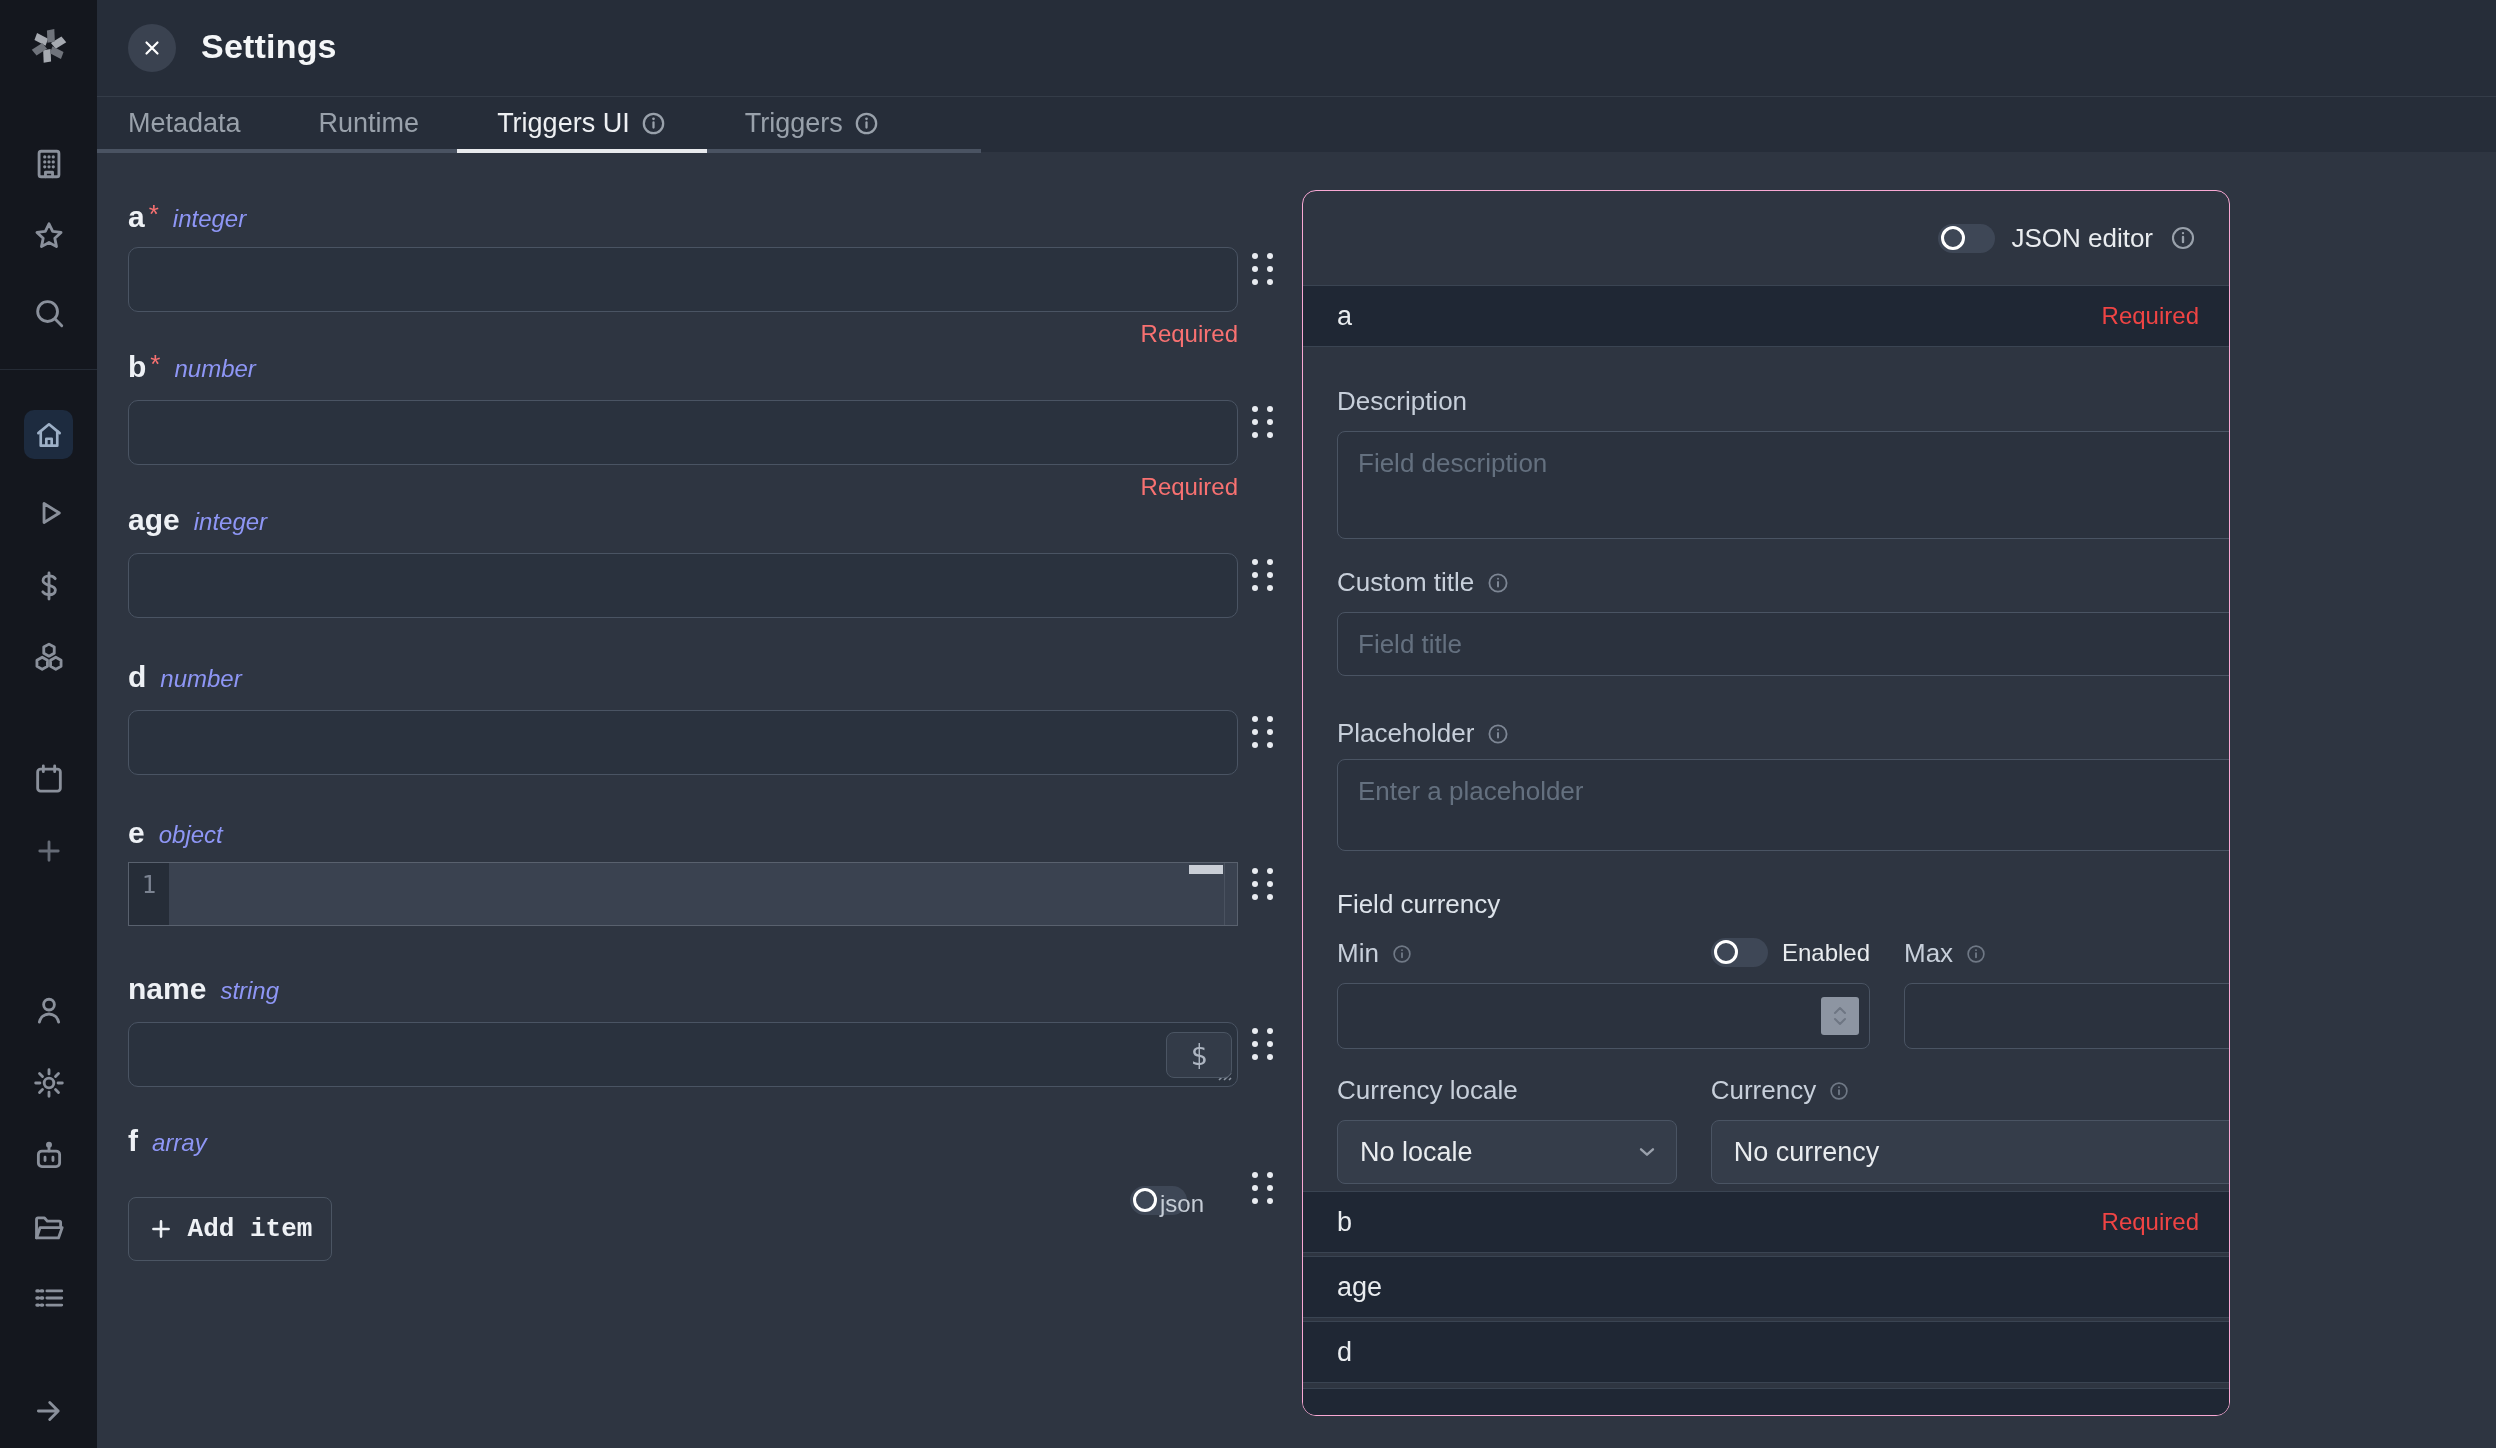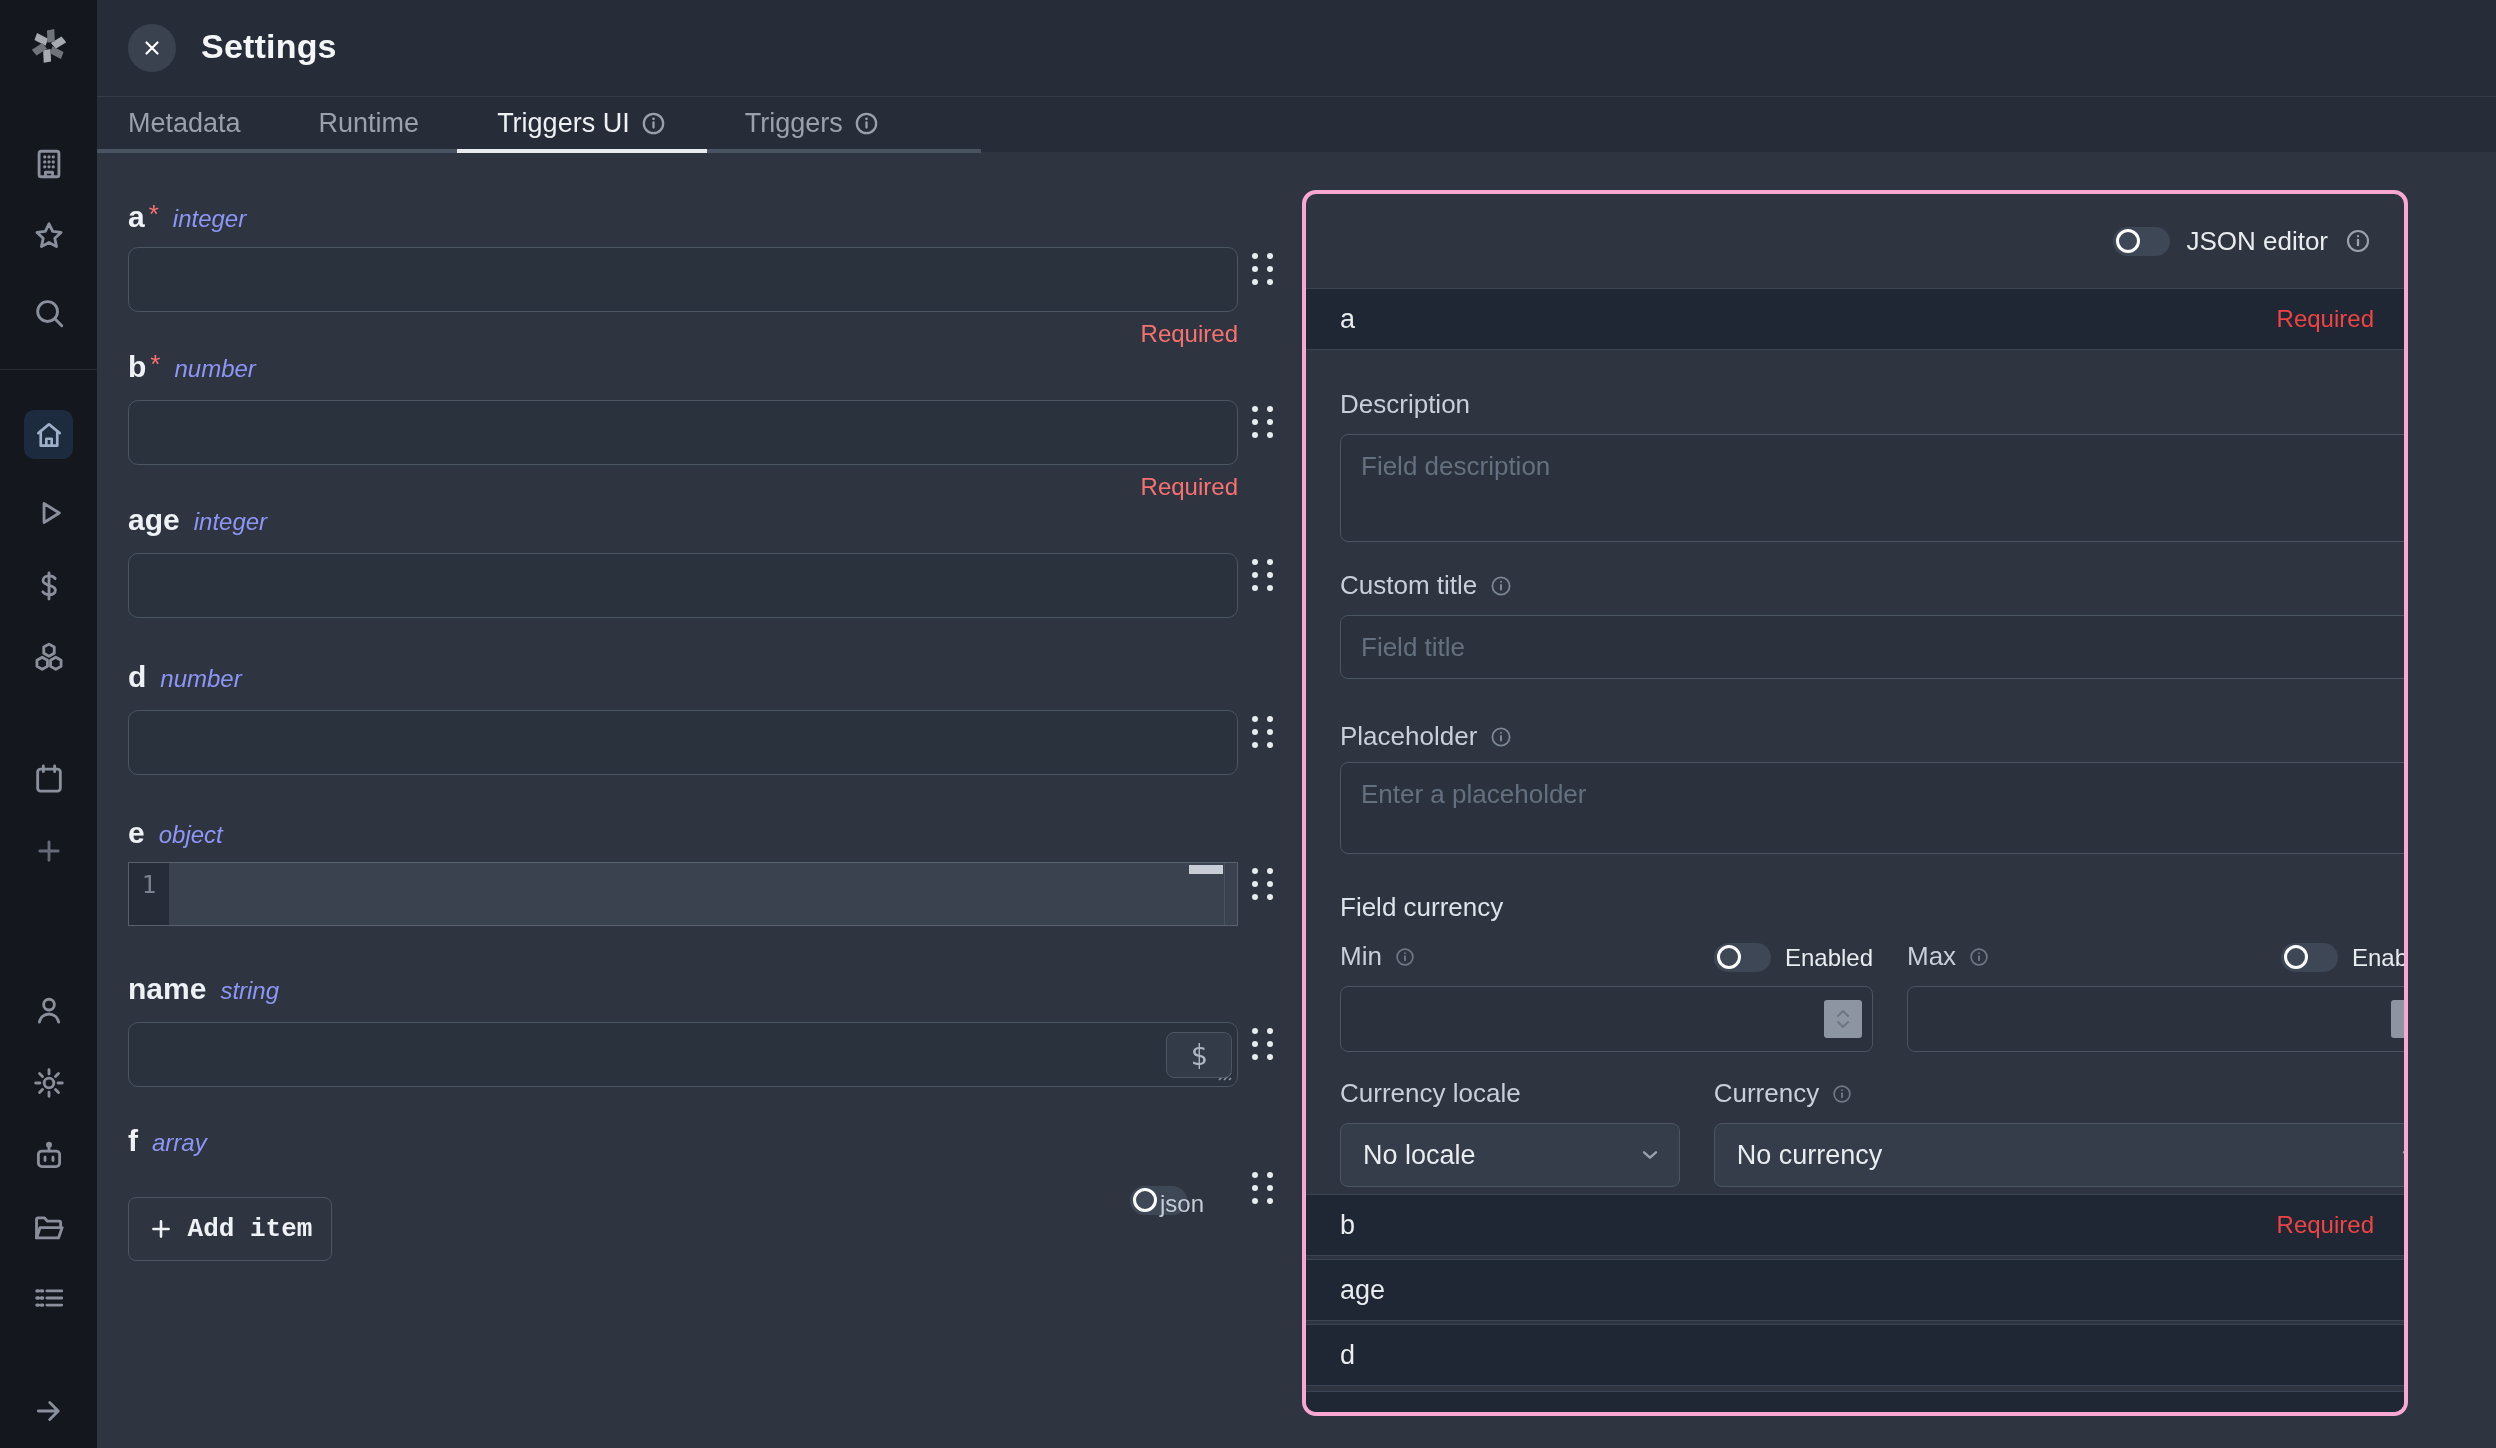--- a/index.html
+++ b/index.html
@@ -64,41 +64,41 @@
           display:flex;align-items:center;justify-content:center;gap:14px;cursor:pointer;}
   .addbtn span{color:#eef1f5;font-size:26px;font-weight:bold;font-family:Liberation Mono, monospace;}
   .addbtn svg{stroke:#eef1f5;stroke-width:2.4;stroke-linecap:round;fill:none;}
 
   
   .tgl{width:57px;height:29px;border-radius:15px;background:#3e4756;position:relative;cursor:pointer;flex:none;}
   .tgl::after{content:'';position:absolute;left:3px;top:2px;width:18px;height:18px;border:3.5px solid #fff;
               border-radius:50%;background:transparent;}
 
   
-  .panel{left:1302px;top:190px;width:1106px;height:1226px;border:4px solid #f9a8d4;border-radius:14px;
+  .panel{left:1302px;top:190px;width:928px;height:1226px;border:1px solid #f9a8d4;border-radius:14px;
          box-sizing:border-box;background:#2e3541;overflow:hidden;}
   .p-toprow{position:absolute;left:0;top:0;width:100%;height:94px;display:flex;align-items:center;
             justify-content:flex-end;padding-right:32px;box-sizing:border-box;gap:16px;}
   .p-toprow .lbl{font-size:26px;color:#e9ecef;}
   .sec-hdr{position:absolute;left:0;width:100%;height:62px;background:#1f2734;border-top:1px solid #3a4452;
            border-bottom:1px solid #3a4452;box-sizing:border-box;display:flex;align-items:center;
            justify-content:space-between;padding:0 30px 0 34px;cursor:pointer;}
   .sec-hdr .sname{font-size:27px;color:#e9ecef;}
   .sec-hdr .sreq{font-size:24px;color:#ef4444;}
   .p-label{font-size:26px;color:#c7cfda;display:flex;align-items:center;gap:12px;}
   .p-area{background:#2b323e;border:1px solid #4a5463;border-radius:8px;box-sizing:border-box;position:relative;}
   .p-area textarea,.p-area input{position:absolute;inset:0;background:transparent;border:none;outline:none;resize:none;
         color:#dfe4ea;font-size:26px;font-family:"Liberation Sans",sans-serif;padding:16px 20px;box-sizing:border-box;}
   .p-area ::placeholder{color:#64707f;opacity:1;}
   .select{background:#353d4a;border:1px solid #4a5463;border-radius:8px;box-sizing:border-box;position:relative;
           display:flex;align-items:center;padding-left:22px;font-size:27px;color:#e9ecef;cursor:pointer;}
   .select svg{position:absolute;right:16px;top:50%;transform:translateY(-50%);stroke:#9aa1ac;fill:none;stroke-width:2.2;stroke-linecap:round;stroke-linejoin:round;}
   .spin{position:absolute;right:10px;top:50%;transform:translateY(-50%);width:38px;height:38px;background:#8d95a2;
         border-radius:3px;display:flex;align-items:center;justify-content:center;cursor:pointer;}
-  .mini-row{display:flex;align-items:flex-end;justify-content:space-between;}
+  .mini-row{display:flex;align-items:flex-start;justify-content:space-between;}
   .mini-row .right{display:flex;align-items:center;gap:14px;}
   .en-lbl{font-size:24px;color:#e9ecef;}
   .info-ic{flex:none;}
 
   .small-lbl{font-size:24px;color:#c6cdd6;}
 </style>
 </head>
 <body>
 
 <div class="stage">

